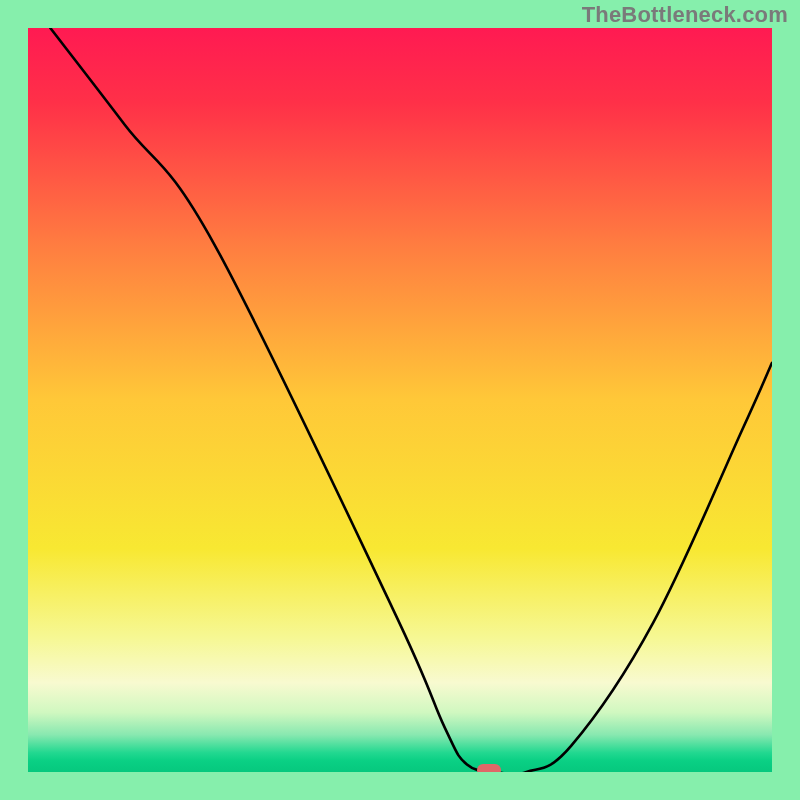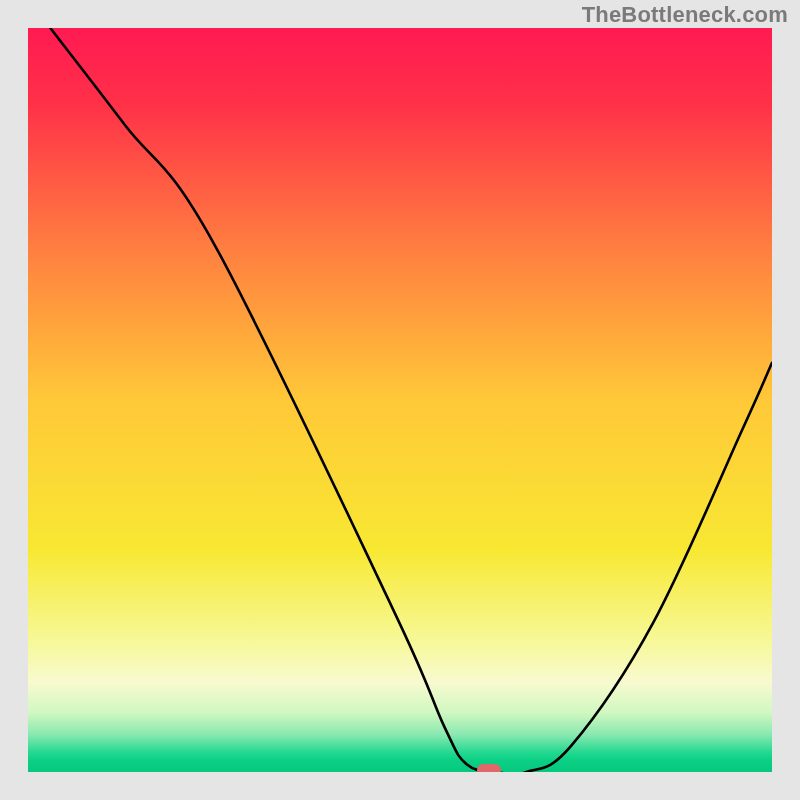--- a/index.html
+++ b/index.html
@@ -9,21 +9,21 @@
     height: 800px;
     background: #000;
     overflow: hidden;
   }
   .frame {
     position: absolute;
     top: 0;
     left: 0;
     width: 800px;
     height: 800px;
-    background: #e5e5e5;
+    background: #86efac;
   }
   .watermark {
     position: absolute;
     top: 2px;
     right: 12px;
     font-family: Arial, Helvetica, sans-serif;
     font-size: 22px;
     font-weight: 600;
     color: #7a7a7a;
     letter-spacing: 0.2px;

